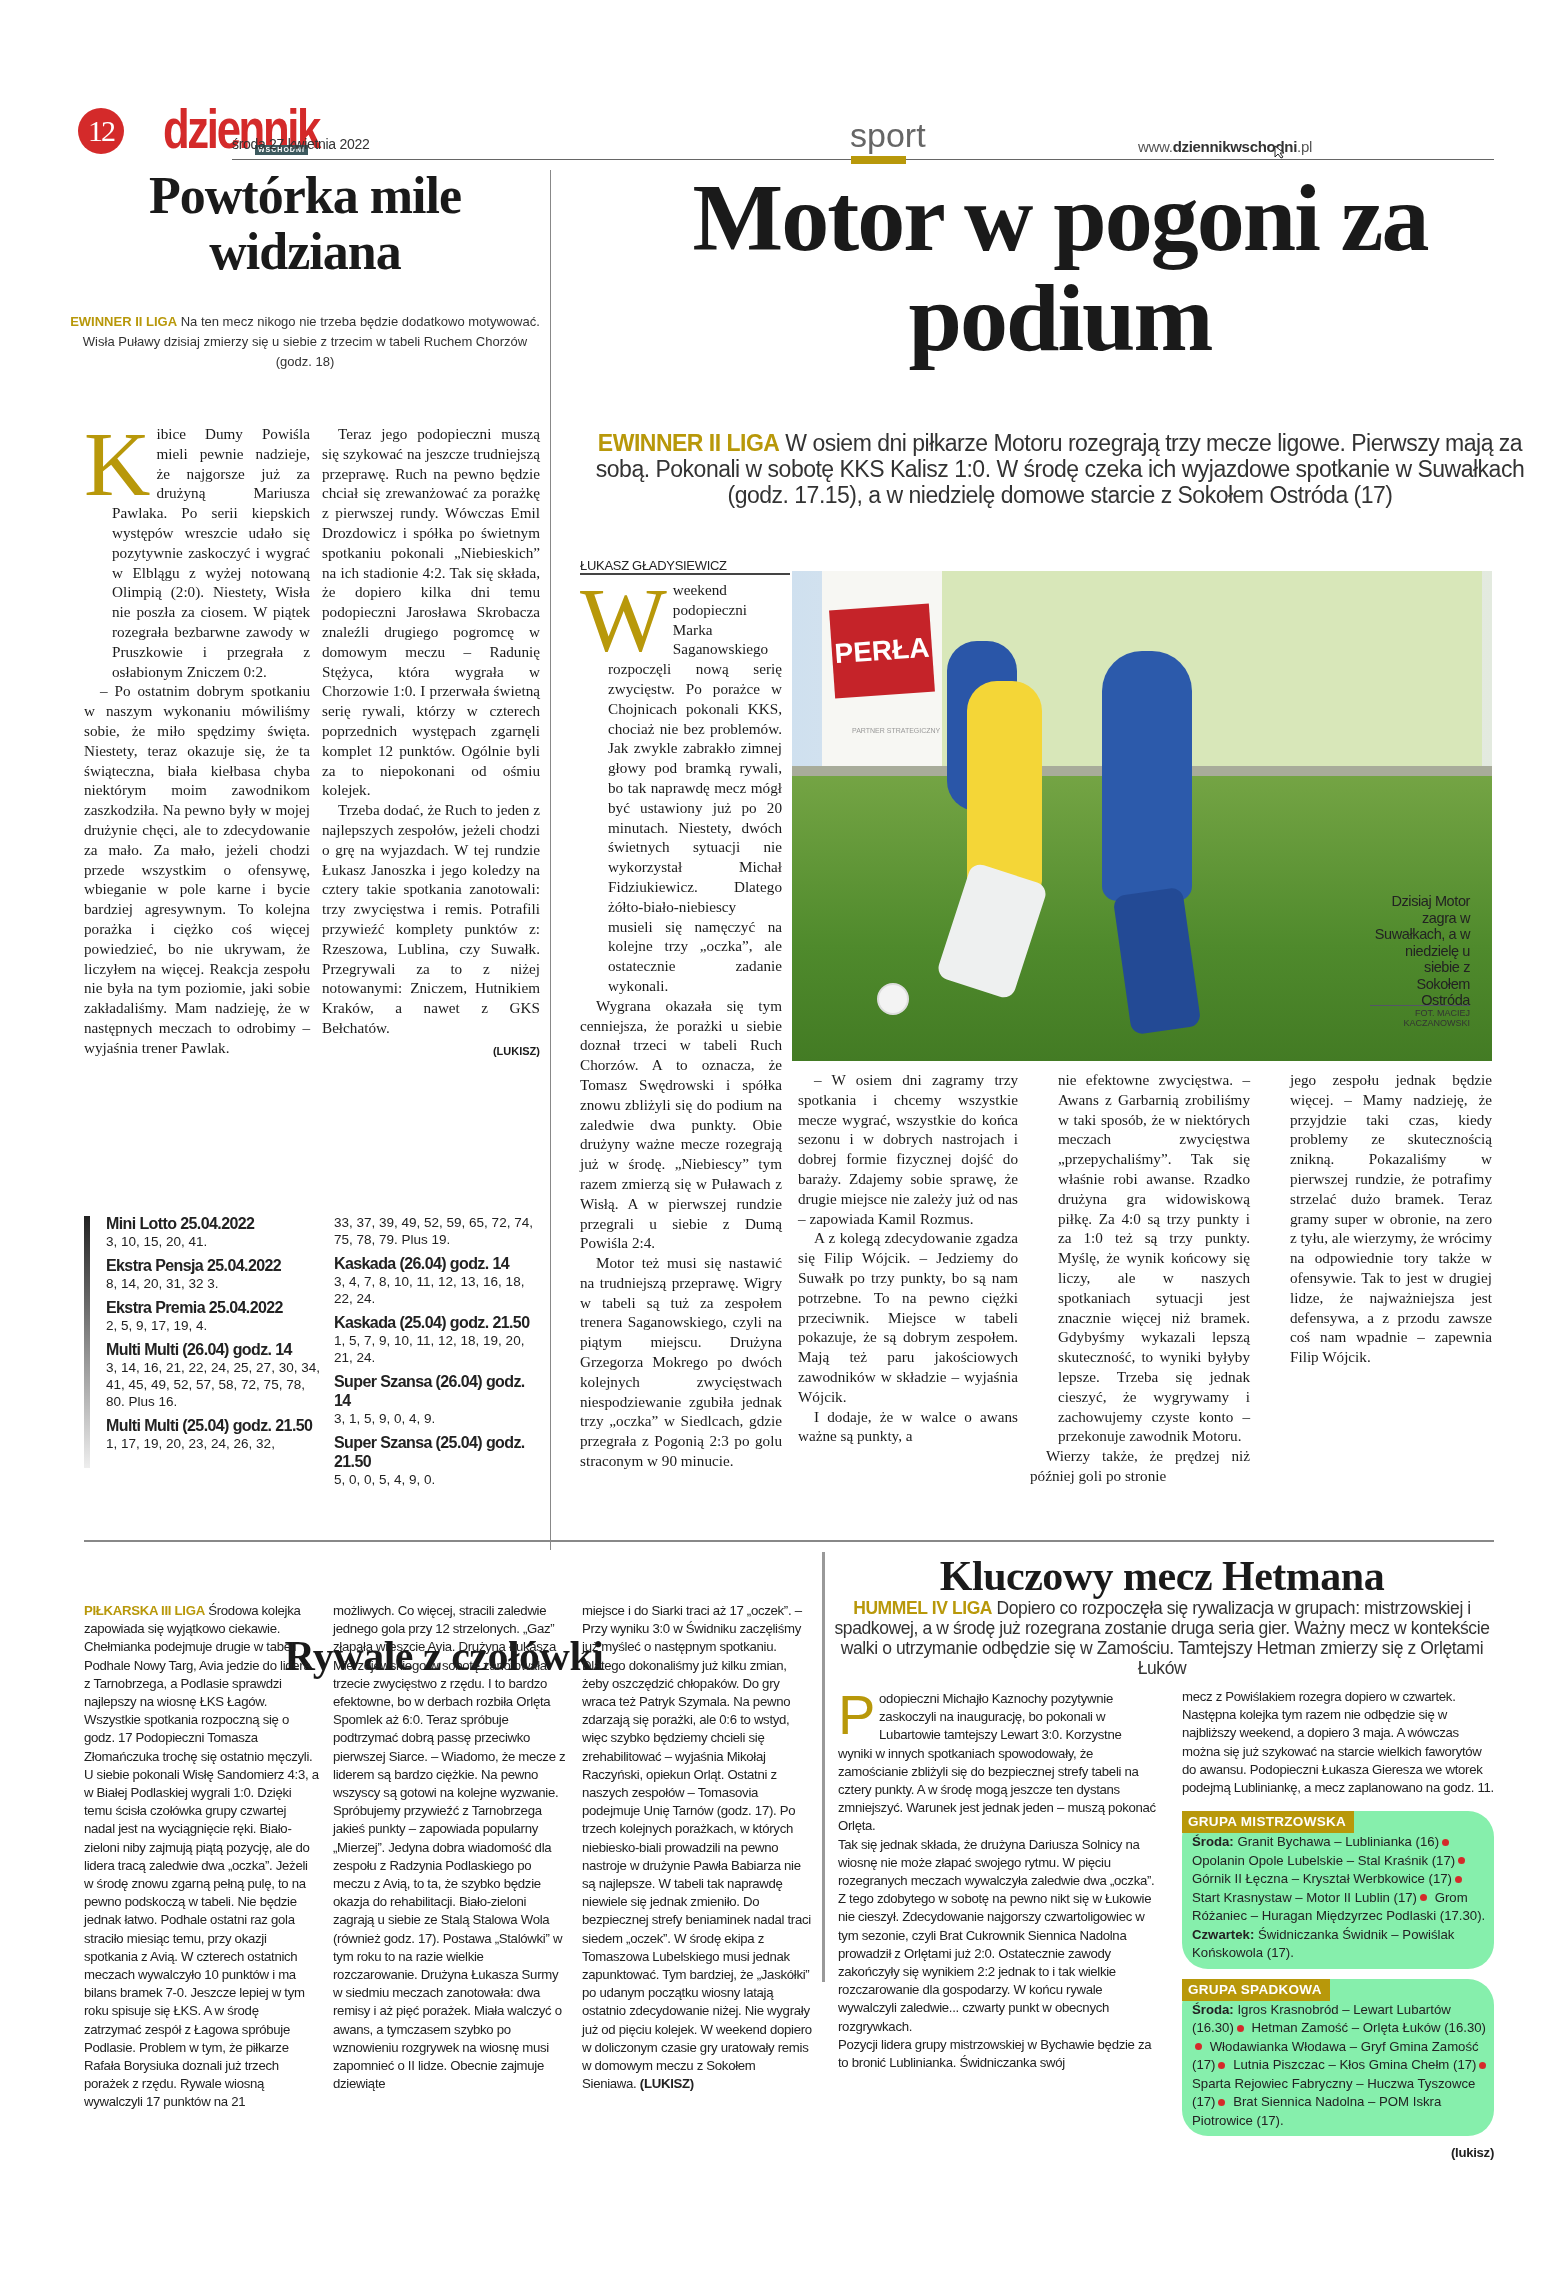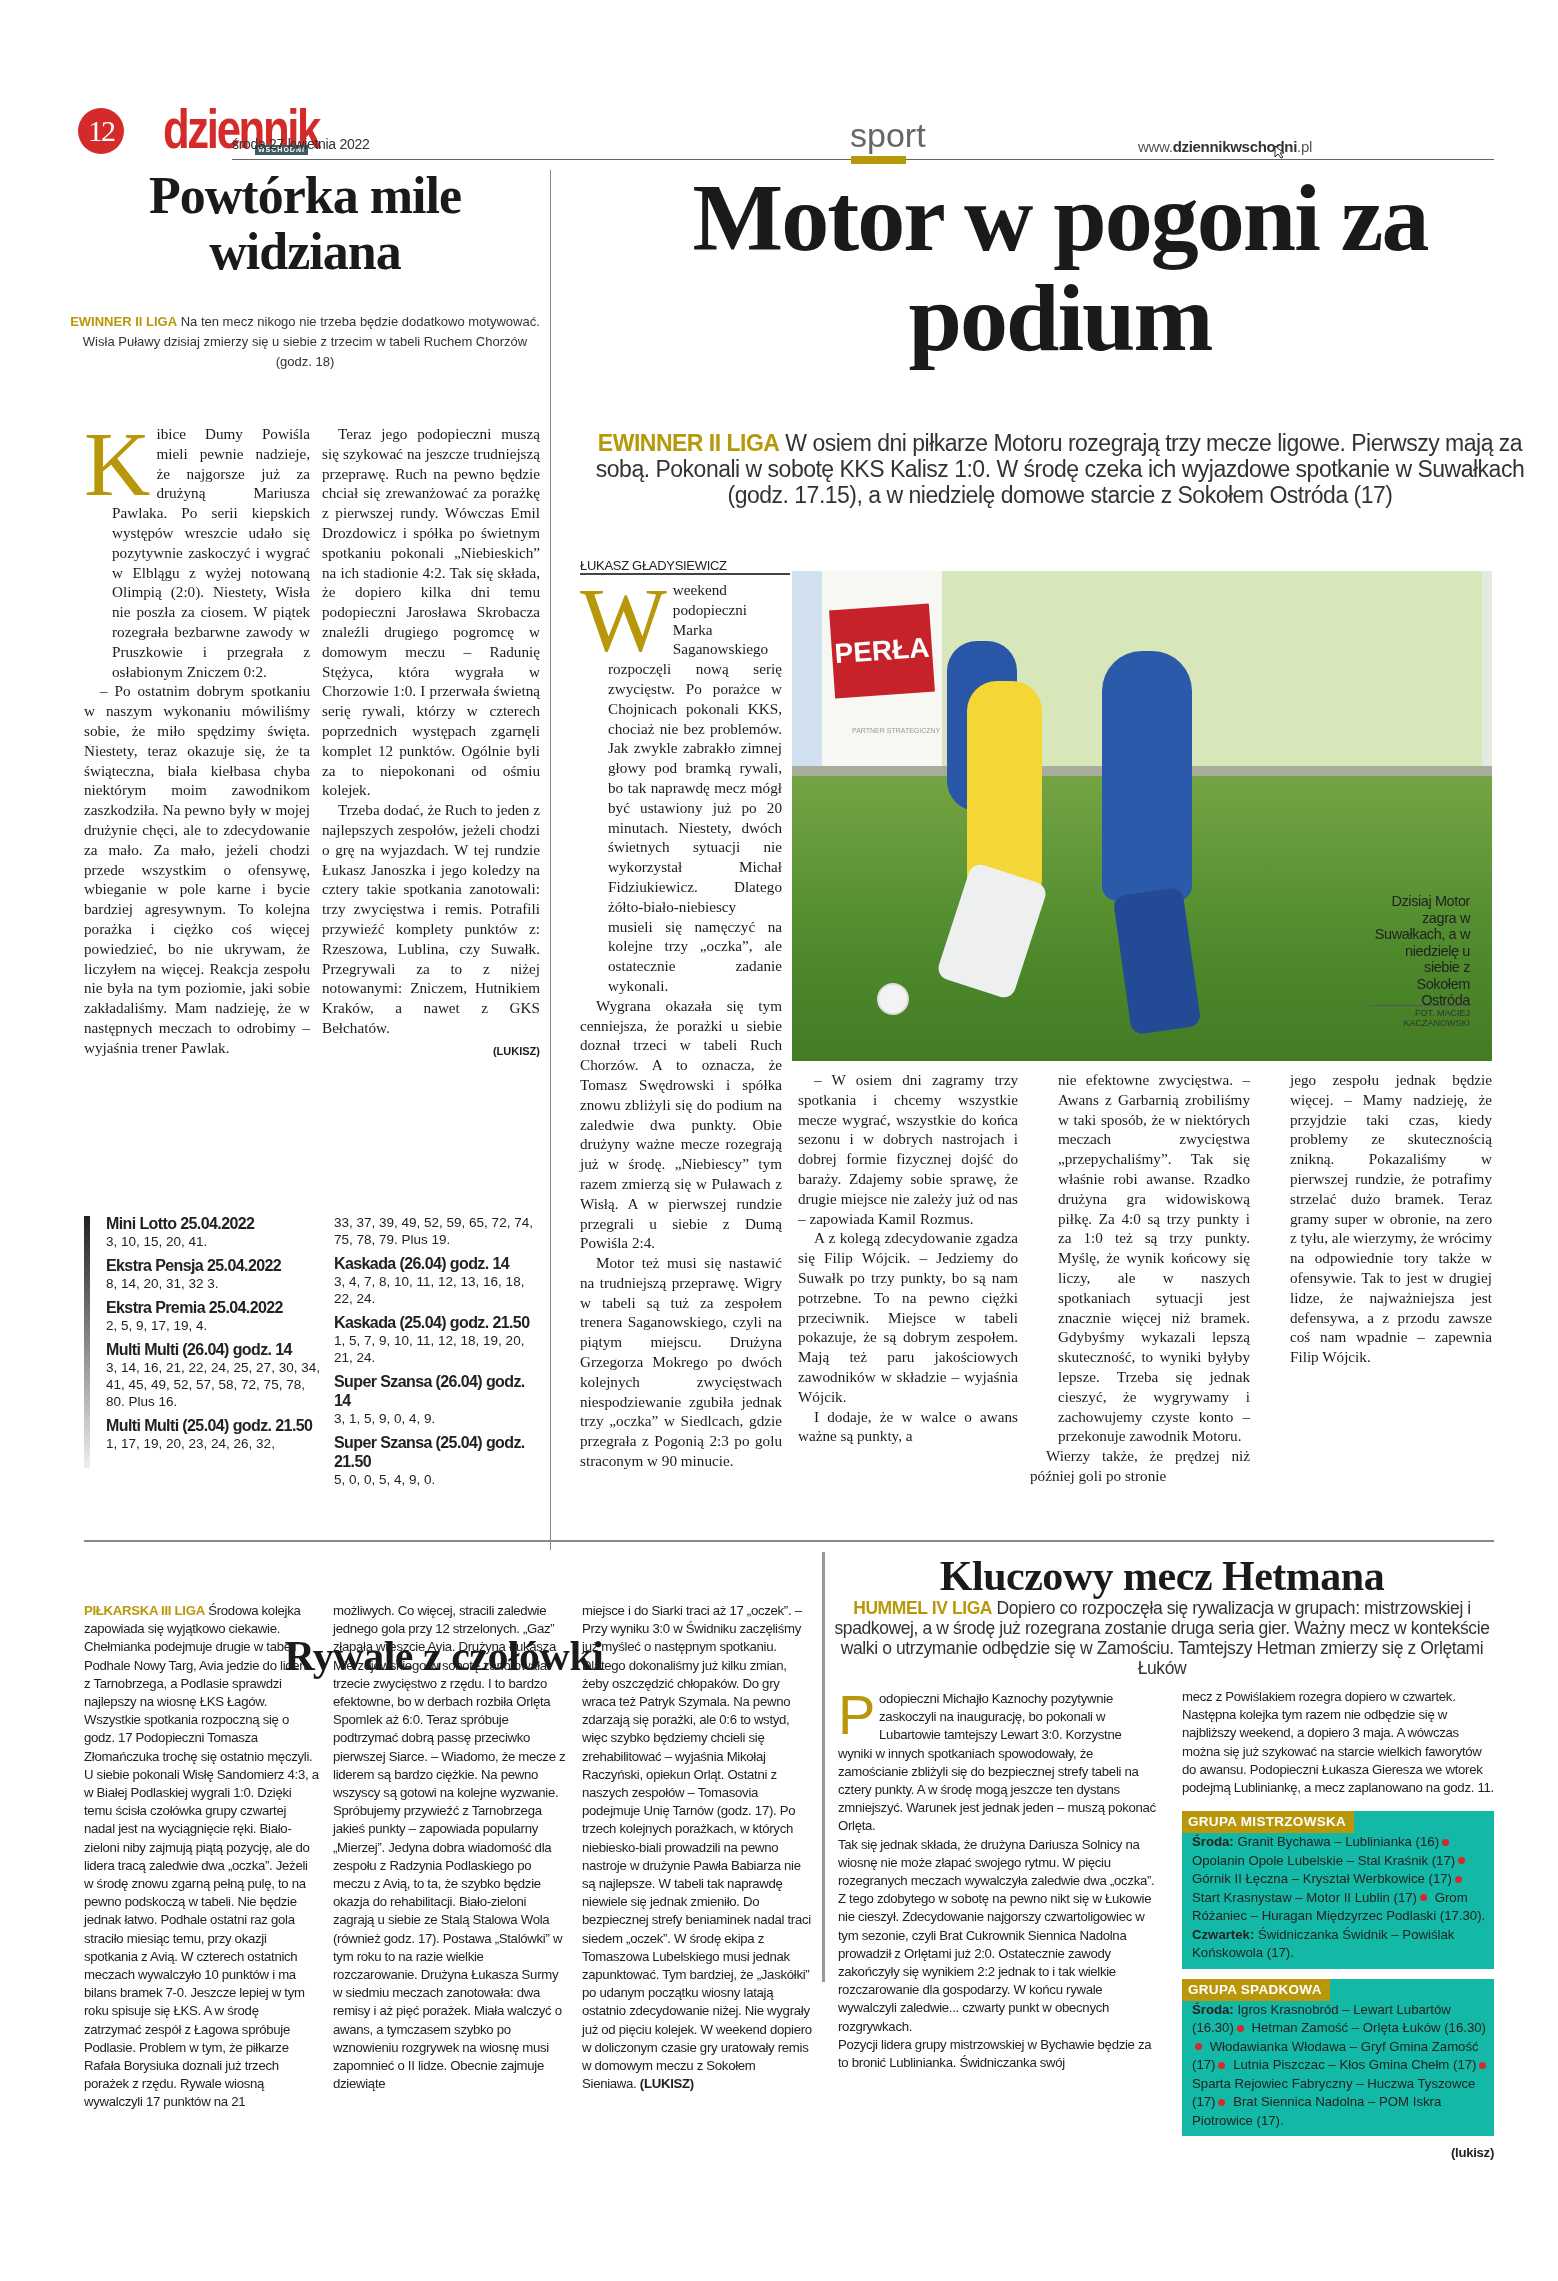--- a/index.html
+++ b/index.html
@@ -49,21 +49,21 @@
   .lotto-col .lt:first-child { margin-top: 0; }
   .h-rule { height: 2px; background: #888; }
 
   
   .h2 { font-family: "Liberation Serif", serif; font-weight: bold; font-size: 42px; line-height: 48px; text-align: center; letter-spacing: -0.5px; }
   .sans-col { font-family: "Liberation Sans", sans-serif; font-size: 13.2px; line-height: 18.2px; color: #222; letter-spacing: -0.3px; }
   .sans-col .kicker { color: #b8980a; font-weight: bold; }
   .sans-col b { font-weight: bold; }
   .dropcap-p { float: left; color: #b8980a; font-size: 56px; line-height: 50px; margin: 0 4px 0 0; font-family: "Liberation Sans", sans-serif; }
 
-  .fixtures { background: #14b8a6; padding: 0 0 6px 10px; font-family: "Liberation Sans", sans-serif; font-size: 13.2px; line-height: 18.5px; color: #222; }
+  .fixtures { background: #86efac; padding: 0 0 6px 10px; font-family: "Liberation Sans", sans-serif; font-size: 13.2px; line-height: 18.5px; color: #222; border-radius: 26px; }
   .fix-label { display: inline-block; background: #b8980a; color: #fff; font-weight: bold; font-size: 13.5px; line-height: 22px; padding: 0 8px 0 6px; margin-left: -10px; letter-spacing: 0.3px; }
   .dot { display: inline-block; width: 7px; height: 7px; border-radius: 50%; background: #d42a2a; margin: 0 4px 1px 3px; vertical-align: middle; }
 
   
   .photo { left: 792px; top: 571px; width: 700px; height: 490px; overflow: hidden; background: #5d8e3a; }
   .photo .sky { position: absolute; left: 0; top: 0; width: 100%; height: 205px; background: linear-gradient(90deg, #cfe0ef 0%, #d8e4ee 18%, #eef2f2 40%, #e3eadf 100%); }
   .photo .banner-white { position: absolute; left: 30px; top: 0; width: 120px; height: 195px; background: #f7f7f3; }
   .photo .banner-green { position: absolute; left: 150px; top: 0; width: 540px; height: 195px; background: #d8e7b9; }
   .photo .perla { position: absolute; left: 40px; top: 36px; width: 100px; height: 88px; background: #c52329; color: #fff; transform: rotate(-4deg);
     font-family: "Liberation Sans", sans-serif; font-weight: bold; font-size: 28px; text-align: center; line-height: 88px; }

